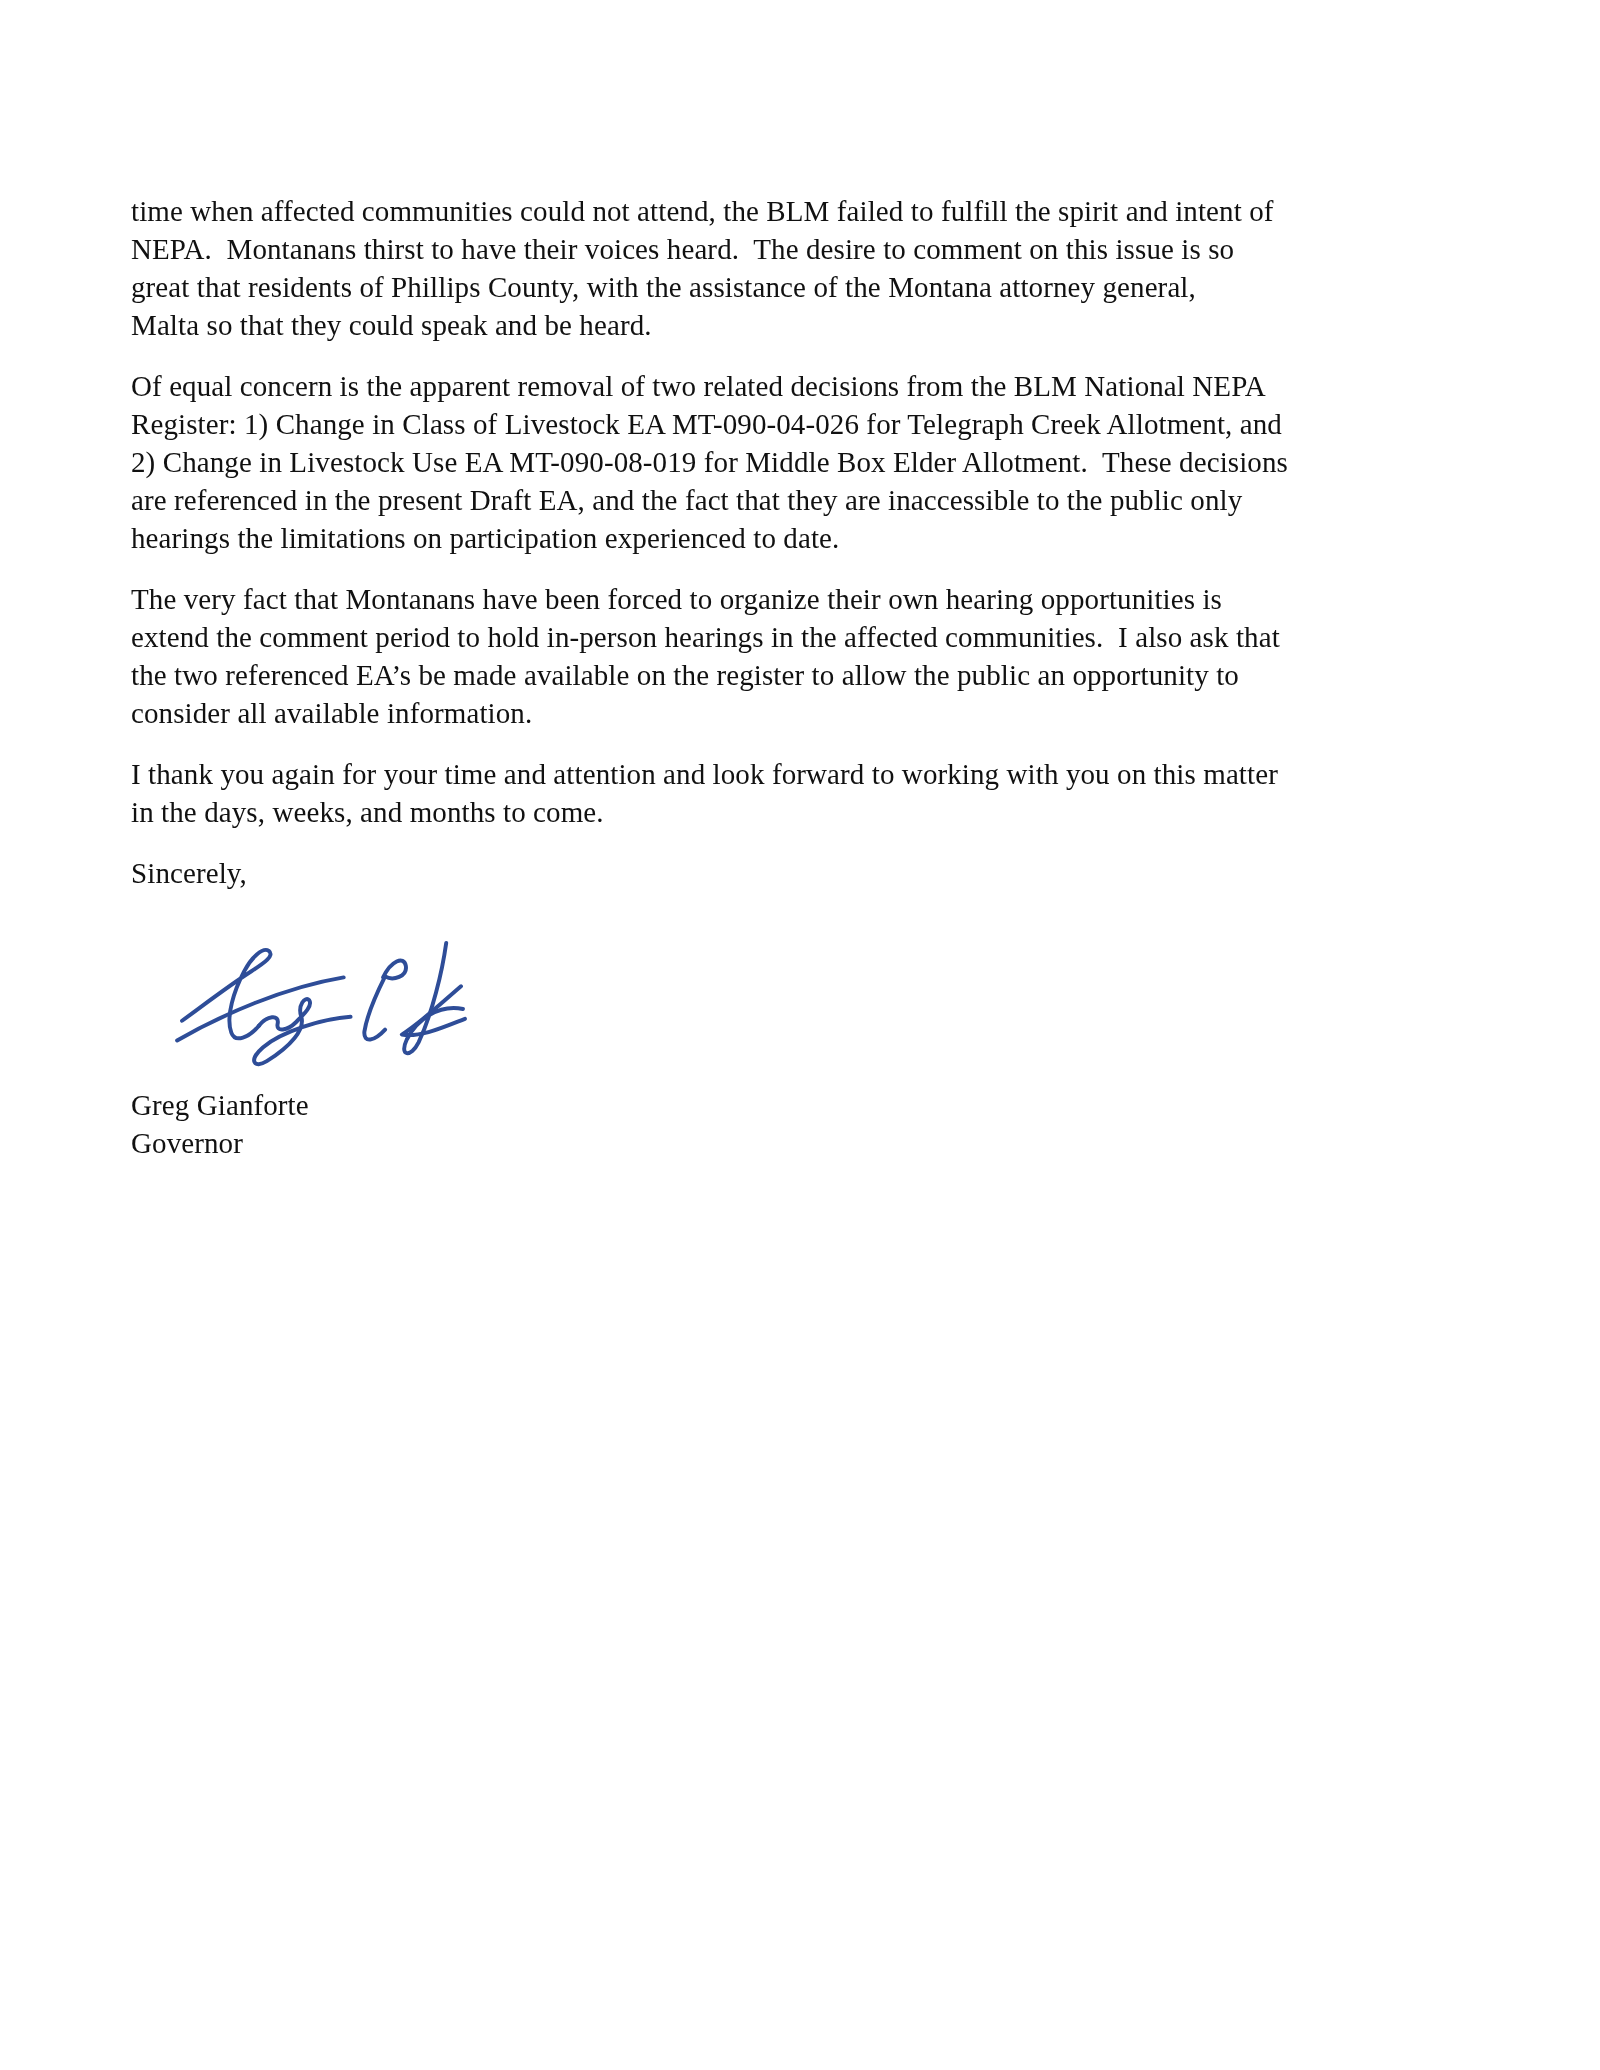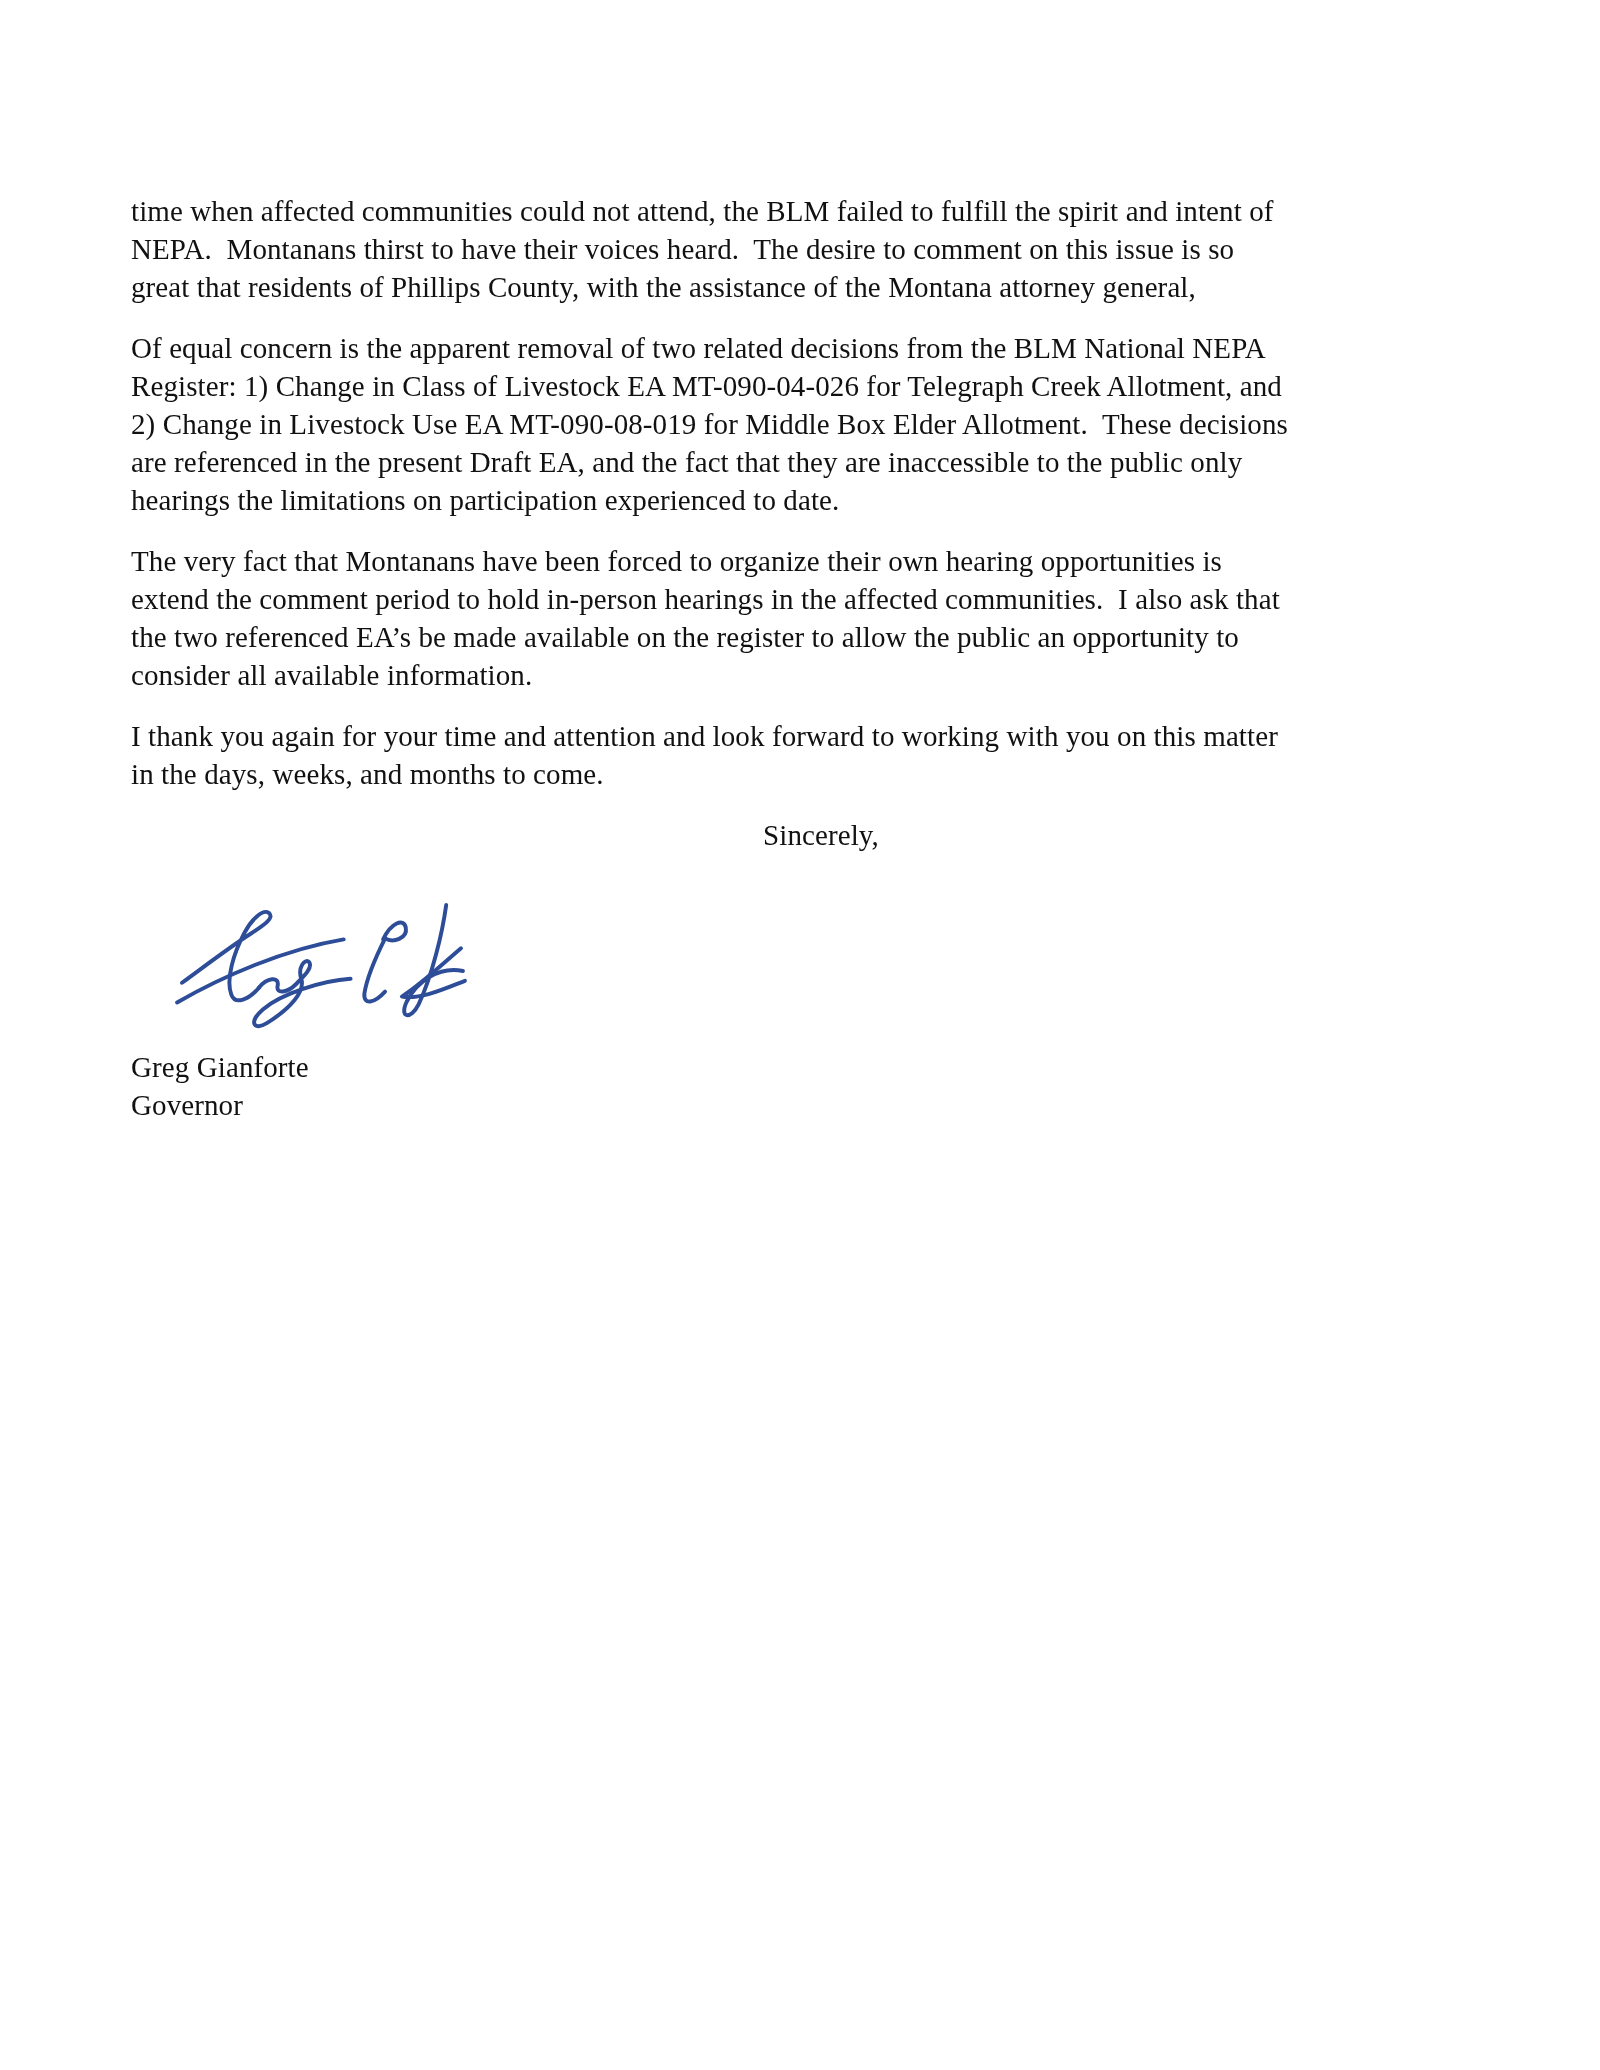--- a/index.html
+++ b/index.html
@@ -26,21 +26,20 @@
     margin: 0 0 23px 0;
   }
   .line {
     font-size: 29px;
     line-height: 38px;
     white-space: pre;
     letter-spacing: 0.1px;
   }
   .closing {
     margin: 0 0 0 0;
-    text-align: center;
   }
   .signature-wrap {
     margin-top: 44px;
     margin-left: 41px;
     width: 300px;
     height: 138px;
   }
   .signature-wrap svg {
     display: block;
     width: 300px;
@@ -62,20 +61,21 @@
 </head>
 <body>
 
 <div class="page">
   <div class="content">
 
     <div class="para">
       <div class="line">time when affected communities could not attend, the BLM failed to fulfill the spirit and intent of</div>
       <div class="line">NEPA.  Montanans thirst to have their voices heard.  The desire to comment on this issue is so</div>
       <div class="line">great that residents of Phillips County, with the assistance of the Montana attorney general,</div>
+      <div class="line">Malta so that they could speak and be heard.</div>
     </div>
 
     <div class="para">
       <div class="line">Of equal concern is the apparent removal of two related decisions from the BLM National NEPA</div>
       <div class="line">Register: 1) Change in Class of Livestock EA MT-090-04-026 for Telegraph Creek Allotment, and</div>
       <div class="line">2) Change in Livestock Use EA MT-090-08-019 for Middle Box Elder Allotment.  These decisions</div>
       <div class="line">are referenced in the present Draft EA, and the fact that they are inaccessible to the public only</div>
       <div class="line">hearings the limitations on participation experienced to date.</div>
     </div>
 

